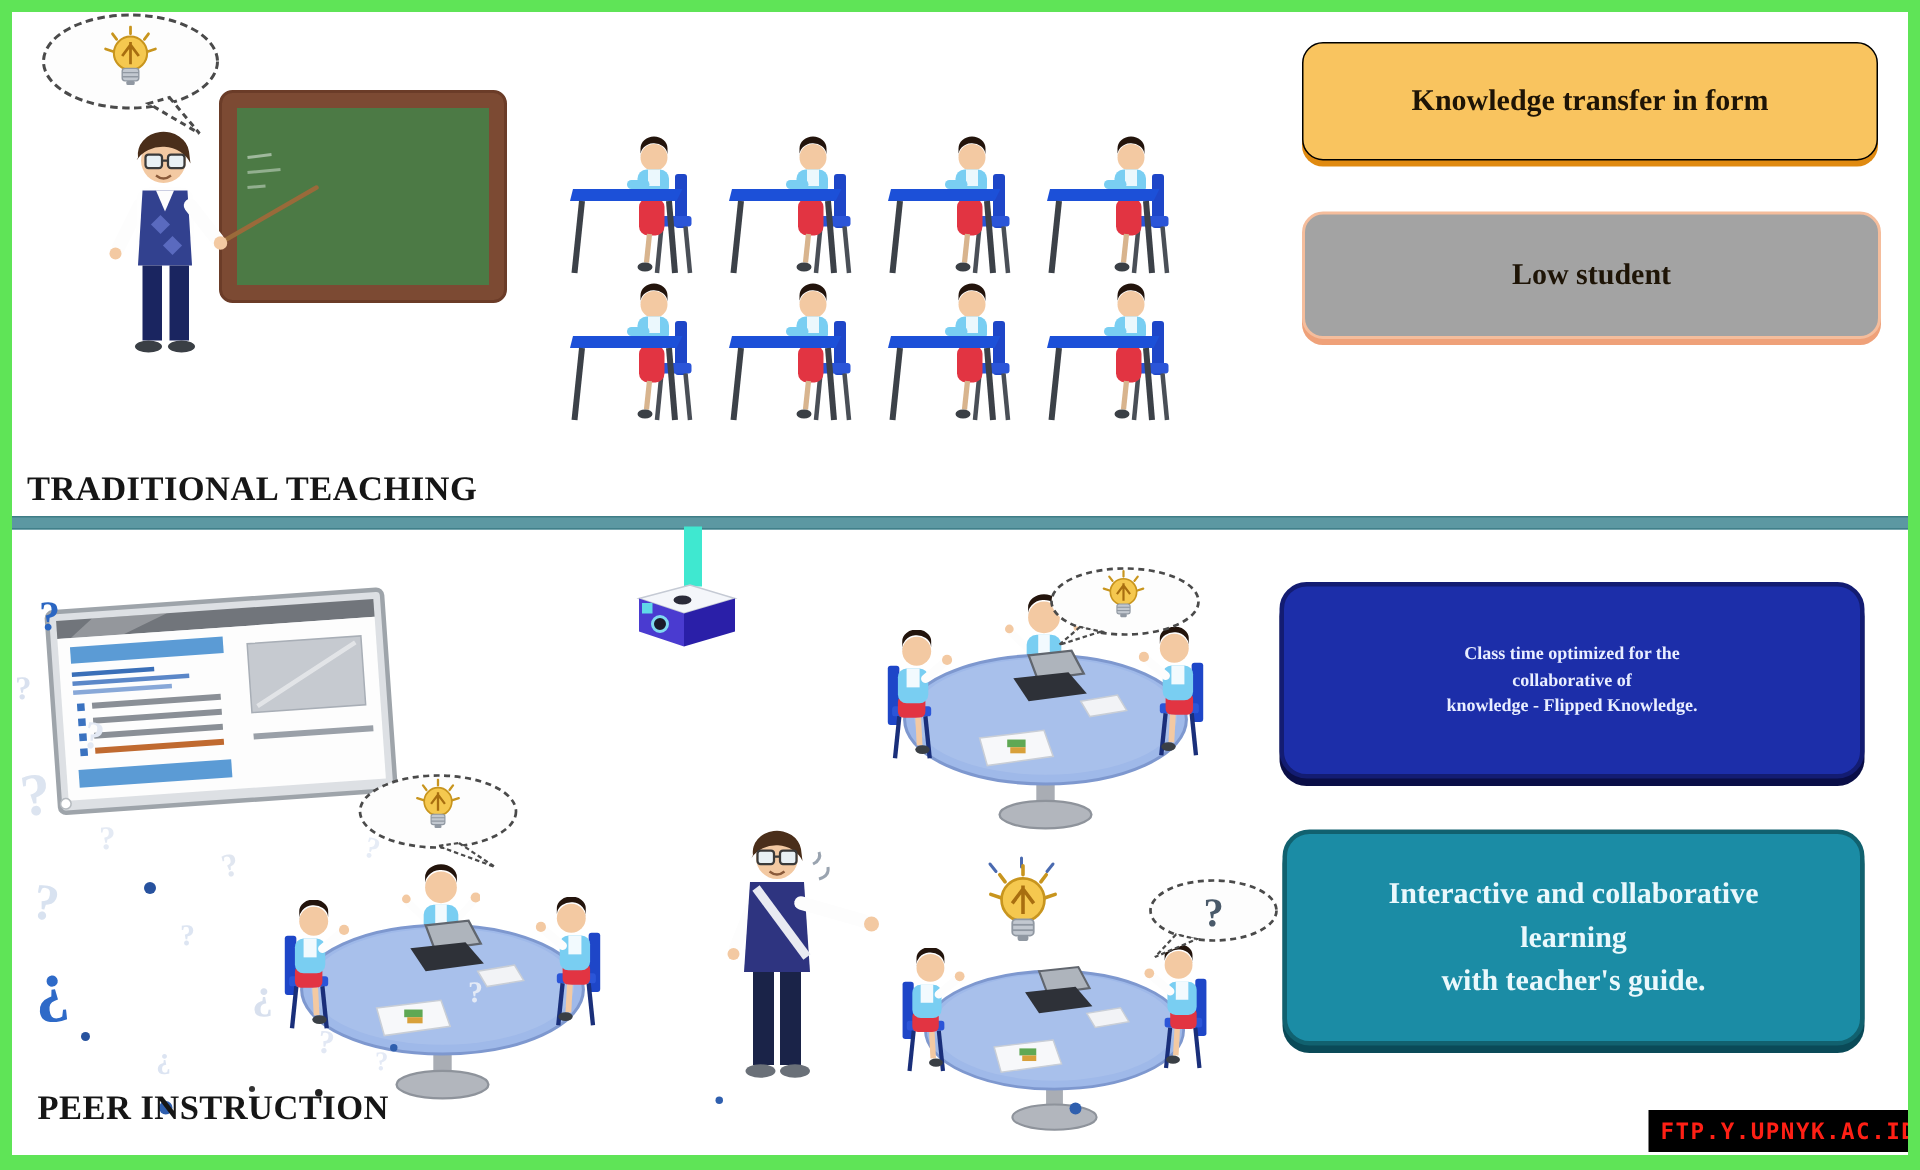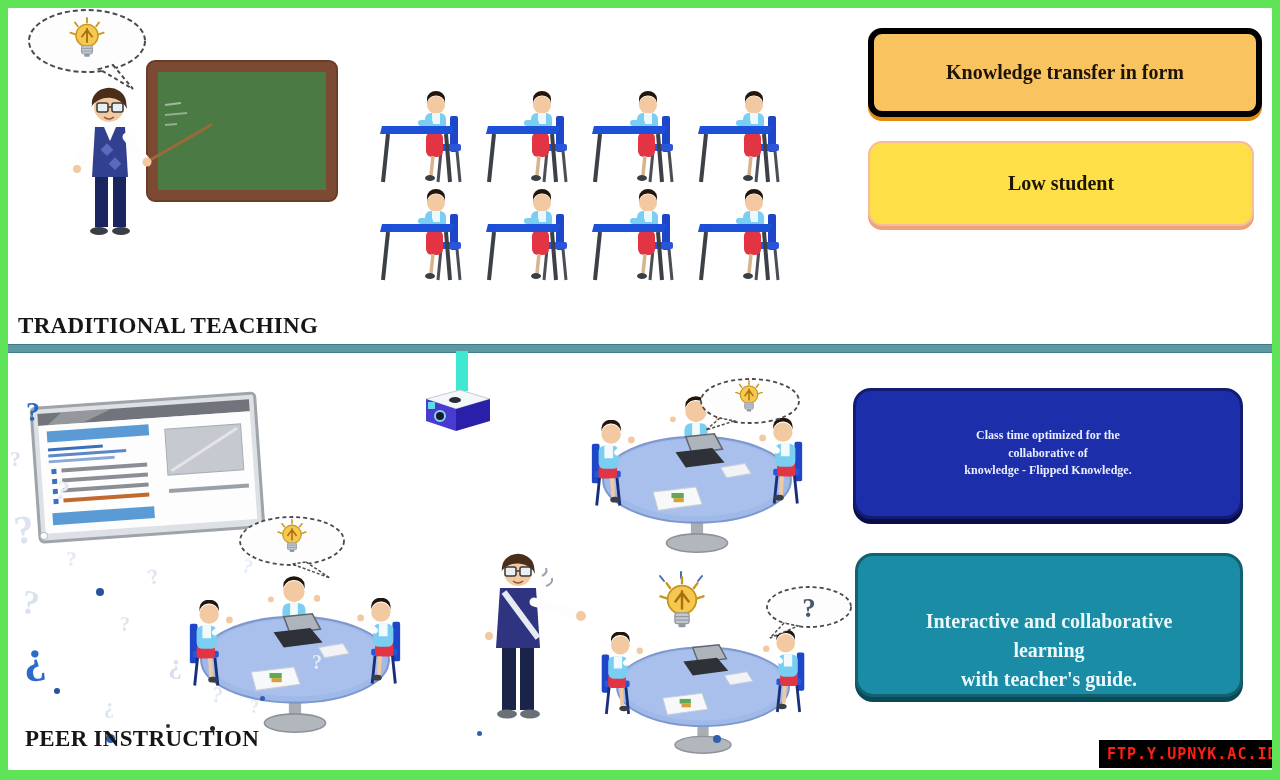--- a/index.html
+++ b/index.html
@@ -11,27 +11,27 @@
   .label-traditional{left:18px;top:313px;}
   .label-peer{left:25px;top:726px;}
   
   .divider{position:absolute;left:0;top:344px;width:1280px;height:7px;background:#5C98A2;
            border-top:1px solid #3F7D86;border-bottom:1px solid #41808A;z-index:2;}
   
   .callout{position:absolute;display:flex;flex-direction:column;justify-content:center;text-align:center;
            font-weight:bold;z-index:5;}
   .callout .line{line-height:1.45;}
   .co-orange{left:868px;top:28px;width:382px;height:77px;background:#F9C45F;color:#1E1406;font-size:20px;
-             border:6px solid #000000;box-shadow:0 4px 0 #E08A10;border-radius:14px;}
-  .co-peach{left:868px;top:141px;width:382px;height:81px;background:#fde047;color:#1E1406;font-size:20px;
+             border:1px solid #000000;box-shadow:0 4px 0 #E08A10;border-radius:14px;}
+  .co-peach{left:868px;top:141px;width:382px;height:81px;background:#a3a3a3;color:#1E1406;font-size:20px;
             border:2px solid #F5BD9C;box-shadow:0 4px 0 #EFA179;border-radius:14px;}
   .co-blue{left:853px;top:388px;width:384px;height:125px;background:#1C2EA9;color:#E9EEFF;font-size:12px;
            border:3px solid #131C72;box-shadow:0 5px 0 #0A0E47;border-radius:18px;}
   .co-teal{left:855px;top:553px;width:382px;height:138px;background:#1B8CA5;color:#EAF8FC;font-size:20px;
-           border:3px solid #11616F;box-shadow:0 5px 0 #0A4A58;border-radius:18px;justify-content:flex-end;}
+           border:3px solid #11616F;box-shadow:0 5px 0 #0A4A58;border-radius:18px;}
   
   .ill{position:absolute;}
   .desk-grid{position:absolute;left:380px;top:90px;display:grid;grid-template-columns:repeat(4,106px);grid-auto-rows:98px;z-index:3;}
   .beam{position:absolute;left:456px;top:351px;width:12px;height:40px;background:#3FE8D0;z-index:3;}
   
   .qmark{position:absolute;font-weight:bold;font-family:"Liberation Serif",serif;z-index:1;line-height:1;}
   .dot{position:absolute;border-radius:50%;z-index:1;}
   
   .watermark{position:absolute;left:1099px;top:740px;background:#000000;color:#FF2015;z-index:40;
              font-family:"DejaVu Sans Mono",monospace;font-size:15px;font-weight:bold;

